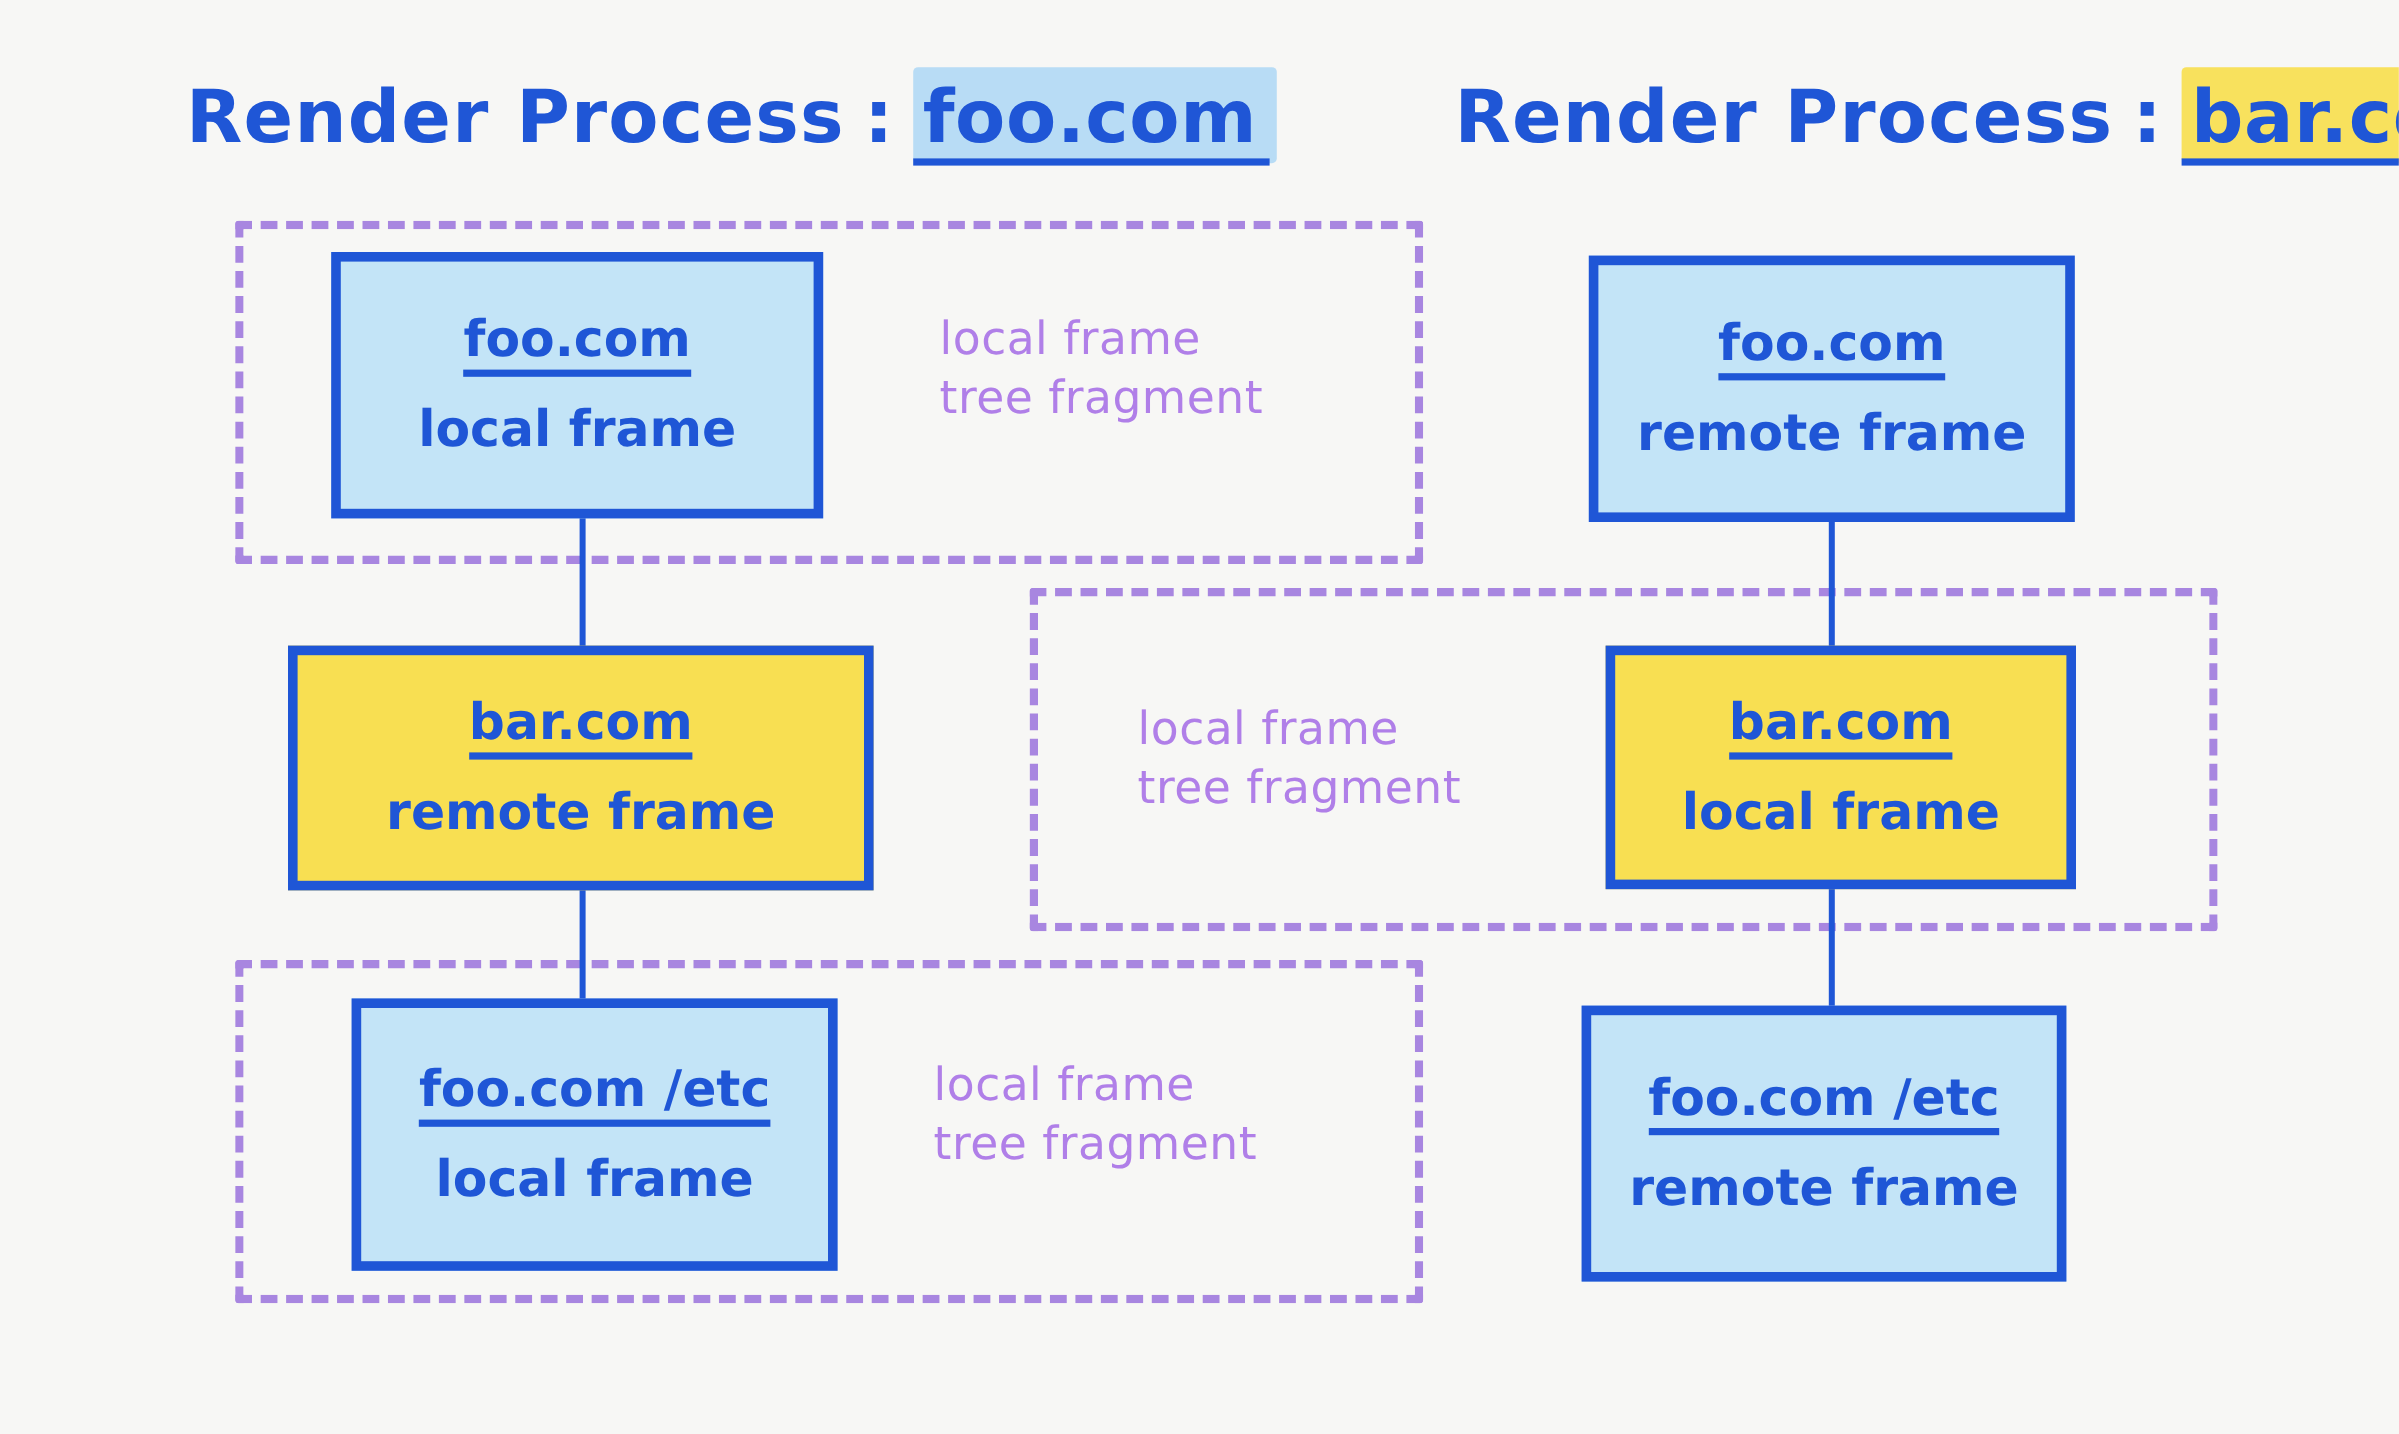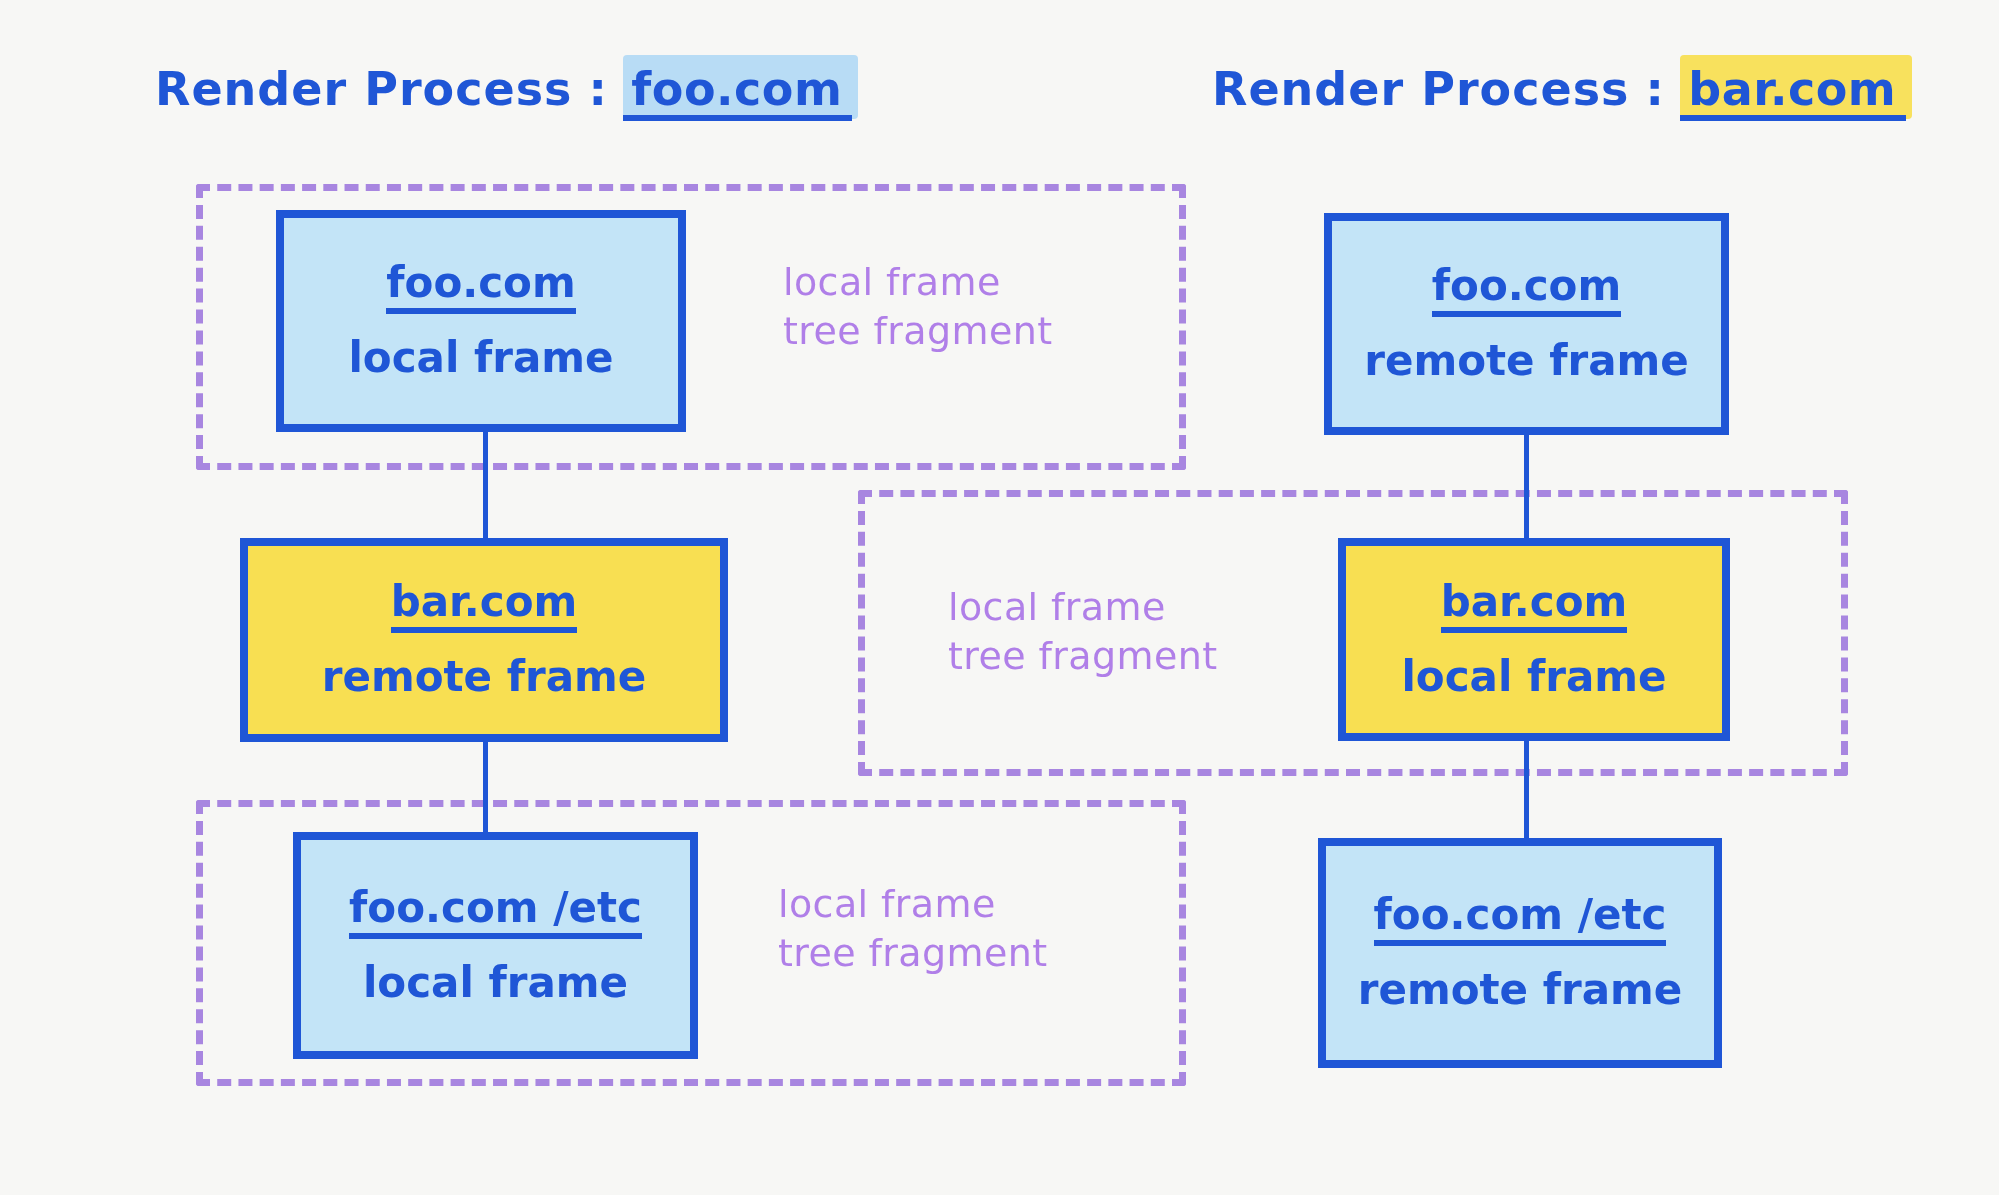--- a/index.html
+++ b/index.html
@@ -19,21 +19,21 @@
     position: absolute;
     inset: 0;
     width: 1999px;
     height: 1195px;
   }
 
   
   .process-heading {
     position: absolute;
     white-space: nowrap;
-    font-size: 46px;
+    font-size: 61px;
     font-weight: 700;
     color: #1f56d6;
     letter-spacing: 0.5px;
     display: flex;
     align-items: baseline;
     gap: 14px;
   }
   .process-heading .label { letter-spacing: 1px; }
   .process-heading .colon { padding: 0 2px; }
   .process-heading .origin {

